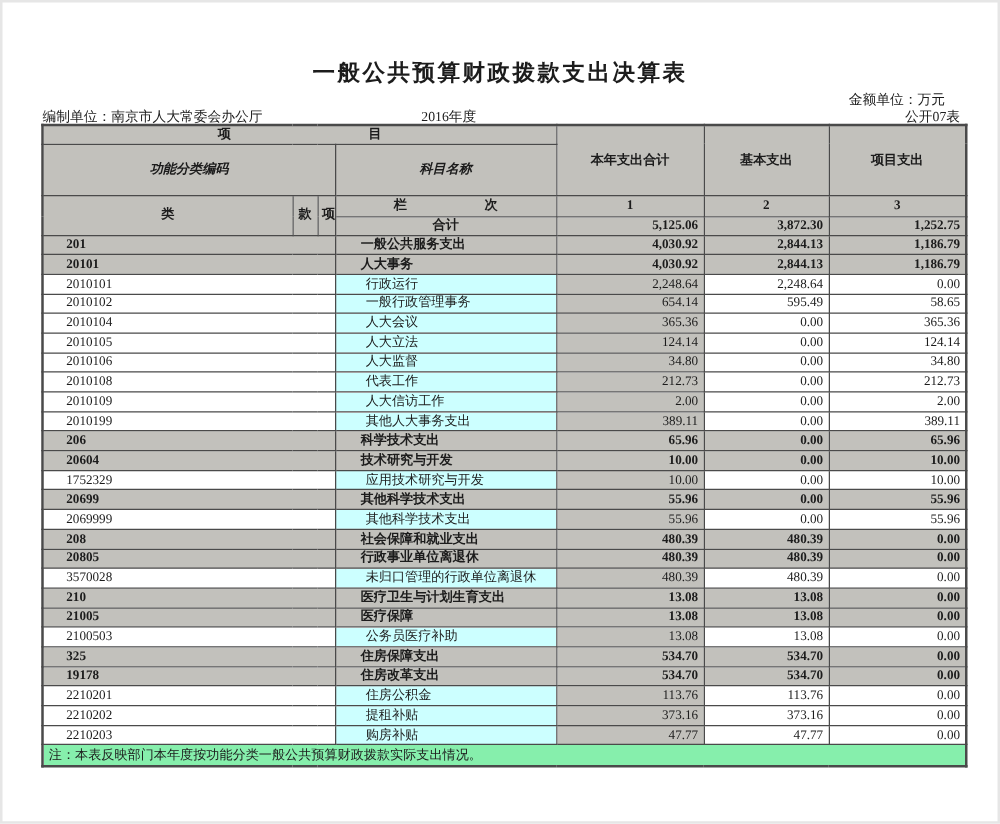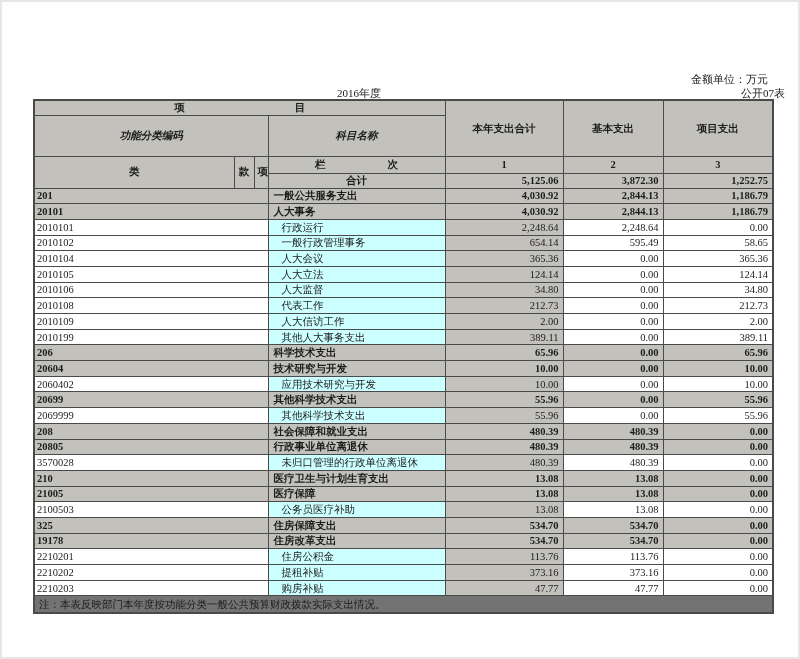--- a/index.html
+++ b/index.html
@@ -21,31 +21,31 @@
     position:absolute;inset:0;
     border:2px solid #e6e6e6;
     background:#fff;
   }
   .title{
     position:absolute;top:44px;left:0;right:0;
     text-align:center;
     font-size:18px;font-weight:bold;letter-spacing:2px;
   }
   .unit-note{
-    position:absolute;top:70px;right:30px;
+    position:absolute;top:70px;right:42px;
     font-size:11px;
     text-align:center;
   }
   .meta-line{
     position:absolute;top:84px;left:0;right:0;height:14px;
     font-size:11px;
   }
   .meta-prepared{position:absolute;left:32px;top:0;}
   .meta-year{position:absolute;left:335px;top:0;}
-  .meta-code{position:absolute;right:13px;top:0;}
+  .meta-code{position:absolute;right:30px;top:0;}
   table.report{
     position:absolute;left:31px;top:97px;
     width:739px;
     border-collapse:collapse;
     table-layout:fixed;
     border:2px solid var(--line);
   }
   td{
     border:1px solid var(--line);
     font-size:10.5px;
@@ -63,39 +63,41 @@
   tr.h-item{height:15px;}
   tr.h-group{height:41px;font-style:italic;}
   tr.h-rank{height:17px;}
   tr.h-total{height:15px;}
   tbody tr{height:15.7px;}
   tfoot tr{height:17px;}
   .spread{display:flex;justify-content:center;align-items:center;}
   .spread-wide{gap:110px;}
   .spread-mid{gap:62px;}
   td.num{text-align:right;padding-right:4px;}
-  td.code{text-align:left;padding-left:2px;}
-  td.name{text-align:left;padding-left:5px;}
+  td.code{text-align:left;padding-left:18px;}
+  td.name{text-align:left;padding-left:20px;}
   tr.row-cat td{background:var(--gray);font-weight:bold;}
   tr.row-det td{background:#fff;font-weight:normal;}
-  tr.row-det td.name{background:var(--cyan);padding-left:13px;}
+  tr.row-det td.name{background:var(--cyan);padding-left:24px;}
   tr.row-det td.v1{background:var(--gray);}
   tfoot td{
-    background:#737373;text-align:left;padding-left:4px;font-size:10.5px;
+    background:#86efac;text-align:left;padding-left:4px;font-size:10.5px;
   }
 </style>
 </head>
 <body>
 
 <div class="page">
 
+  <div class="title">一般公共预算财政拨款支出决算表</div>
 
   <div class="unit-note">金额单位：万元</div>
 
   <div class="meta-line">
+    <span class="meta-prepared">编制单位：南京市人大常委会办公厅</span>
     <span class="meta-year">2016年度</span>
     <span class="meta-code">公开07表</span>
   </div>
 
   <table class="report">
     <colgroup>
       <col style="width:200px">
         <col style="width:20px">
         <col style="width:14px">
       <col style="width:177px">
@@ -219,21 +221,21 @@
           <td class="num v3">65.96</td>
         </tr>
         <tr class="row-cat">
           <td colspan="3" class="code">20604</td>
           <td class="name">技术研究与开发</td>
           <td class="num v1">10.00</td>
           <td class="num v2">0.00</td>
           <td class="num v3">10.00</td>
         </tr>
         <tr class="row-det">
-          <td colspan="3" class="code">2060402</td>
+          <td colspan="3" class="code">1752329</td>
           <td class="name">应用技术研究与开发</td>
           <td class="num v1">10.00</td>
           <td class="num v2">0.00</td>
           <td class="num v3">10.00</td>
         </tr>
         <tr class="row-cat">
           <td colspan="3" class="code">20699</td>
           <td class="name">其他科学技术支出</td>
           <td class="num v1">55.96</td>
           <td class="num v2">0.00</td>

